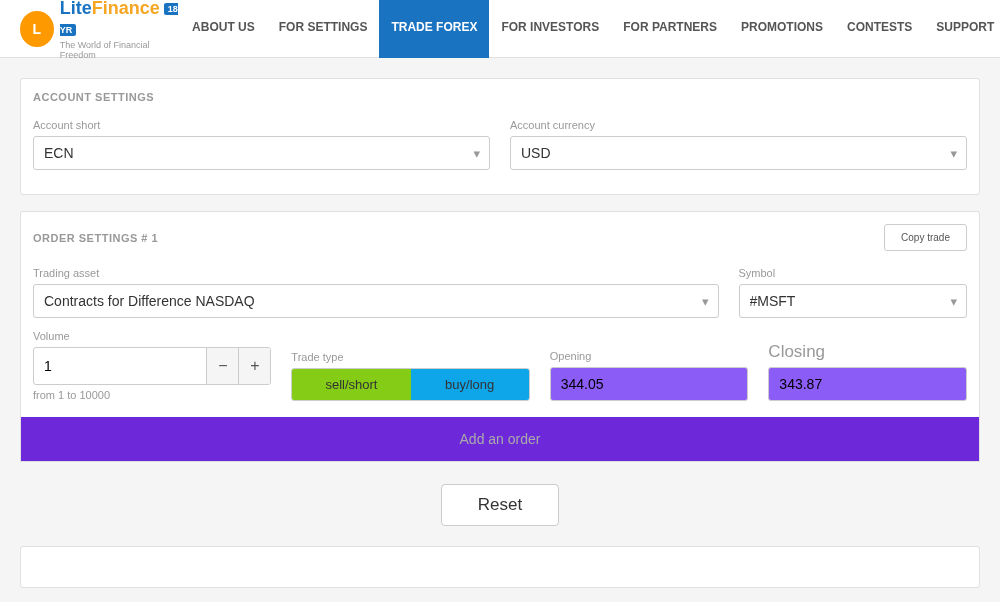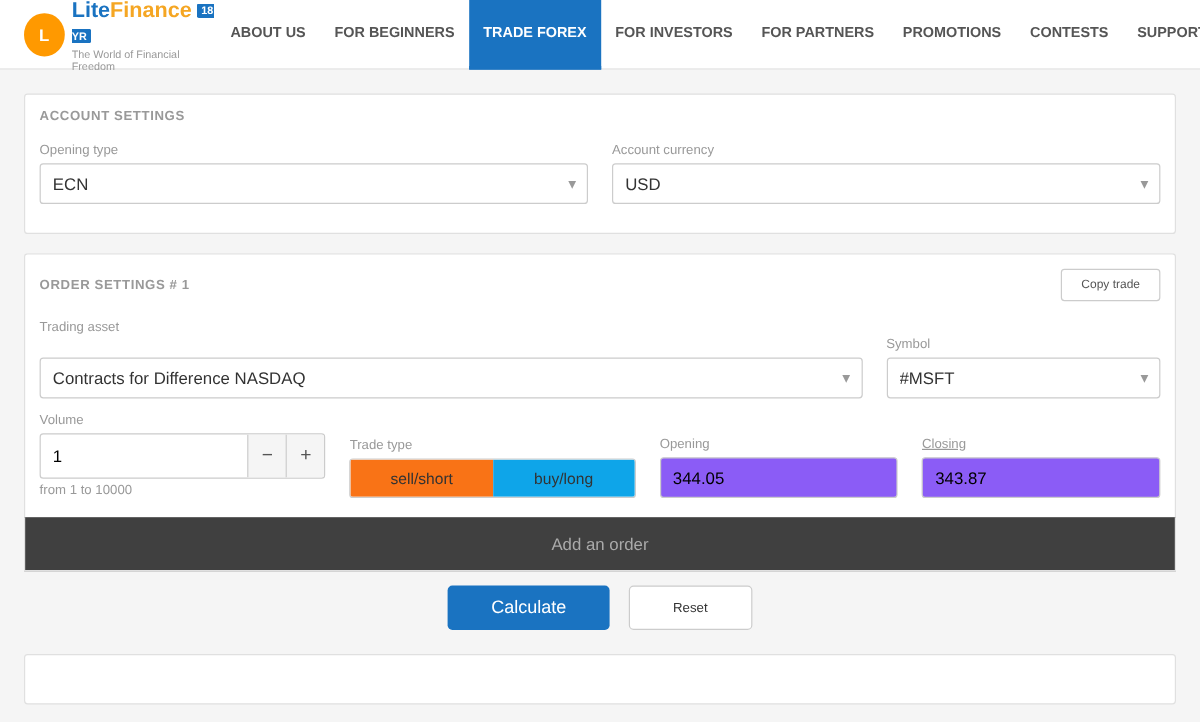--- a/index.html
+++ b/index.html
@@ -168,21 +168,21 @@
     .trade-btn {
       flex: 1;
       padding: 8px 10px;
       font-size: 13px;
       border: none;
       cursor: pointer;
       background: #f5f5f5;
       color: #555;
     }
     .trade-btn.active-sell {
-      background: #f97316;
+      background: #84cc16;
       color: #333;
     }
     .trade-btn.active-buy {
       background: #0ea5e9;
       color: #333;
     }
 
     
     .price-group { flex: 1; }
     .price-input {
@@ -190,26 +190,26 @@
       border-radius: 3px;
       padding: 8px 10px;
       font-size: 14px;
       width: 100%;
       outline: none;
       background: #8b5cf6;
     }
 
     
     .add-order-section {
-      background: #404040;
+      background: #6d28d9;
       border: 1px solid #e0e0e0;
       border-top: none;
       padding: 14px;
       text-align: center;
-      margin-bottom: 12px;
+      margin-bottom: 22px;
     }
     .add-order-btn {
       background: transparent;
       border: none;
       font-size: 14px;
       color: #aaa;
       cursor: pointer;
     }
 
     
@@ -227,21 +227,21 @@
       padding: 10px 36px;
       font-size: 15px;
       cursor: pointer;
     }
     .reset-btn {
       background: #fff;
       color: #333;
       border: 1px solid #ccc;
       border-radius: 4px;
       padding: 10px 36px;
-      font-size: 11px;
+      font-size: 17px;
       cursor: pointer;
     }
 
     
     .results-section {
       background: #fff;
       border: 1px solid #e0e0e0;
       border-radius: 3px;
       padding: 20px;
     }
@@ -256,38 +256,38 @@
       <div style="width:36px;height:36px;background:#f90;border-radius:50%;display:flex;align-items:center;justify-content:center;font-weight:bold;color:#fff;font-size:14px;">L</div>
       <div>
         <div style="font-size:18px;font-weight:bold;"><span style="color:#1a73c1;font-weight:bold;">Lite<span style="color:#f5a623;">Finance</span></span><span style="font-size:9px;background:#1a73c1;color:#fff;padding:1px 4px;border-radius:2px;margin-left:4px;vertical-align:middle;">18<br>YR</span></div>
         <div class="logo-tagline">The World of Financial Freedom</div>
       </div>
     </div>
   </div>
   <nav>
 
   <a class="nav-item">ABOUT US</a>
-      <a class="nav-item">FOR BEGINNERS</a>
+      <a class="nav-item">FOR SETTINGS</a>
       <a class="nav-item active">TRADE FOREX</a>
       <a class="nav-item">FOR INVESTORS</a>
       <a class="nav-item">FOR PARTNERS</a>
       <a class="nav-item">PROMOTIONS</a>
       <a class="nav-item">CONTESTS</a>
       <a class="nav-item">SUPPORT</a>
     </nav>
 </header>
 
 <div class="main">
 
   <div class="section">
     <div class="section-title">ACCOUNT SETTINGS</div>
     <div class="form-row">
 
       <div class="form-group">
-        <label>Opening type</label>
+        <label>Account short</label>
         <div class="select-wrapper">
           <select>
             <option>ECN</option>
             <option>Classic</option>
             <option>Cent</option>
           </select>
         </div>
       </div>
 
       <div class="form-group">
@@ -304,21 +304,21 @@
     </div>
   </div>
 
   <div class="section" style="margin-bottom:0;border-bottom:none;border-radius:3px 3px 0 0;">
     <div class="order-header">
       <div class="section-title" style="margin-bottom:0;">ORDER SETTINGS # 1</div>
       <button class="copy-trade-btn">Copy trade</button>
     </div>
 
     <div class="form-row">
-      <div class="form-group" style="flex:3;gap:14px;">
+      <div class="form-group" style="flex:3;">
         <label>Trading asset</label>
         <div class="select-wrapper">
           <select>
             <option selected="">Contracts for Difference NASDAQ</option>
             <option>Forex</option>
             <option>Metals</option>
           </select>
         </div>
       </div>
       <div class="form-group" style="flex:1;">
@@ -351,32 +351,31 @@
           <button class="trade-btn active-buy">buy/long</button>
         </div>
       </div>
 
       <div class="price-group">
         <label style="font-size:11px;color:#999;display:block;margin-bottom:5px;">Opening</label>
         <input class="price-input" type="text" value="344.05" style="">
       </div>
 
       <div class="price-group">
-        <label style="font-size:11px;color:#999;display:block;margin-bottom:5px;text-decoration:underline;">Closing</label>
+        <label style="font-size:17px;color:#999;display:block;margin-bottom:5px;">Closing</label>
         <input class="price-input" type="text" value="343.87" style="">
       </div>
     </div>
   </div>
 
   <div class="add-order-section">
     <button class="add-order-btn">Add an order</button>
   </div>
 
   <div class="action-row">
-    <button class="calculate-btn">Calculate</button>
     <button class="reset-btn">Reset</button>
   </div>
 
   <div class="results-section">
     
     
     
   </div>
 
 </div>

